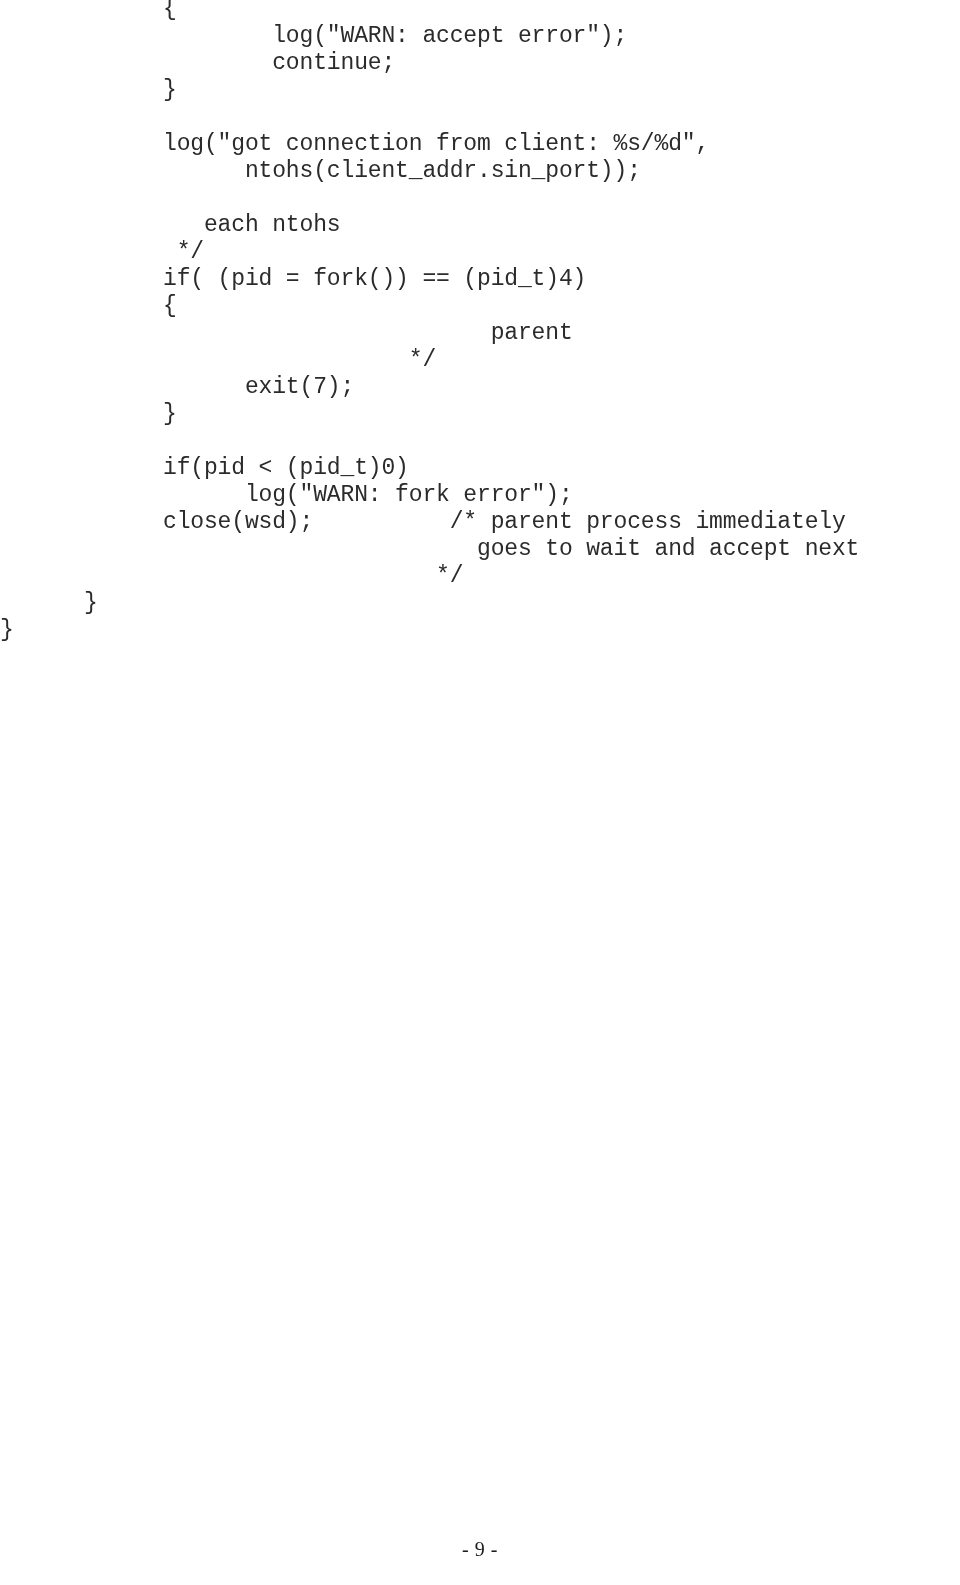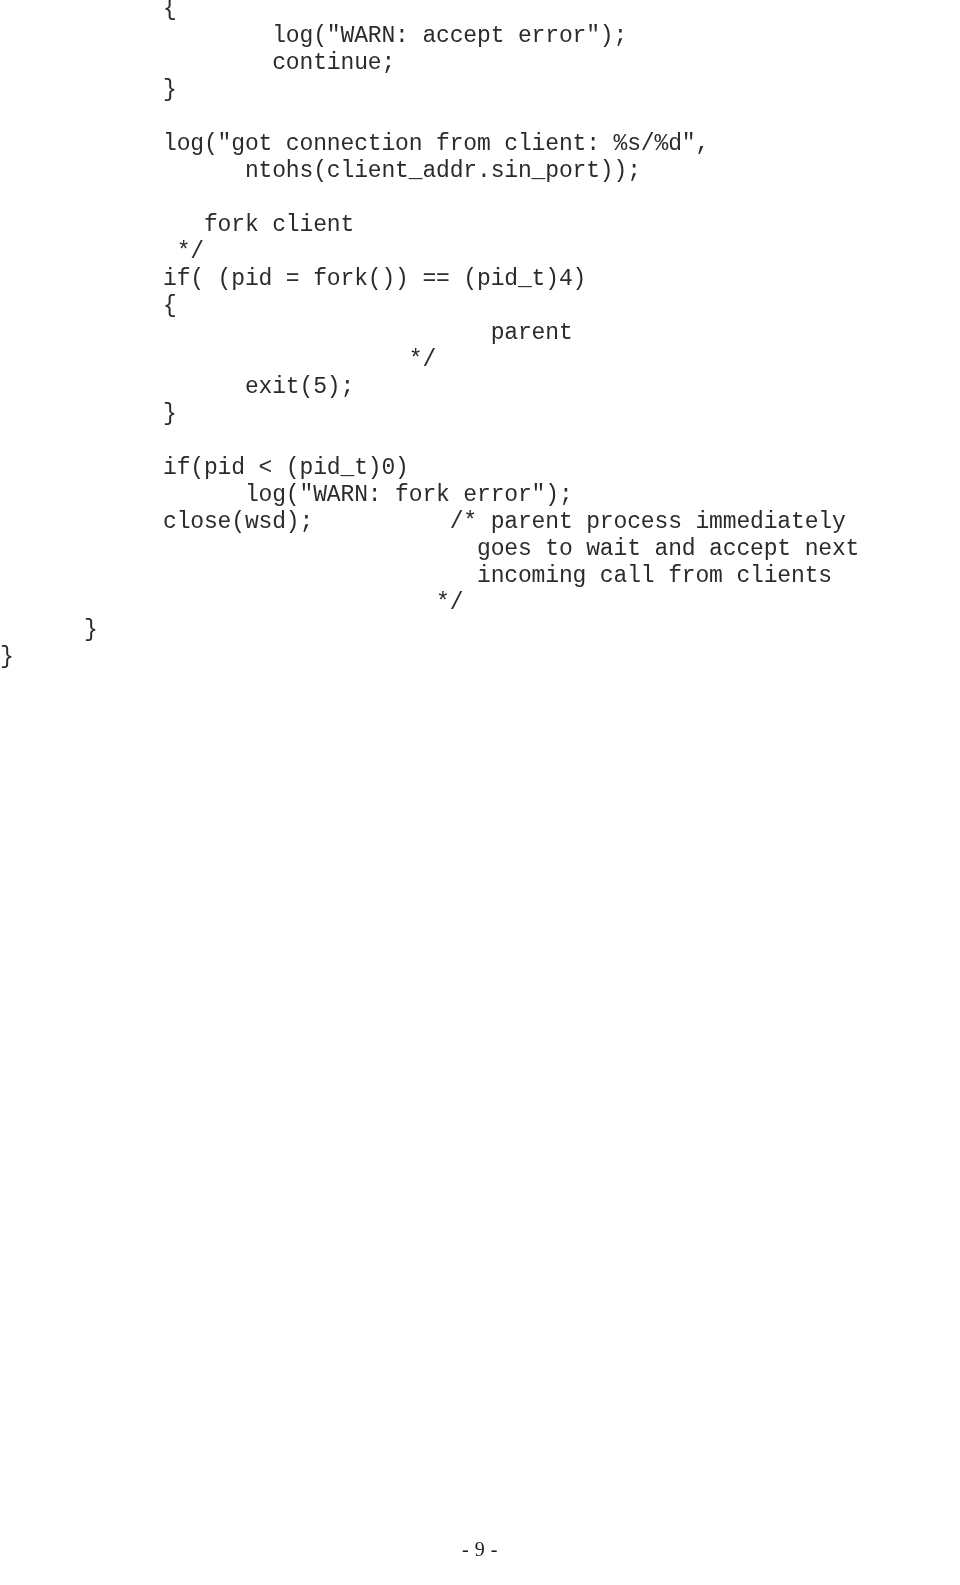--- a/index.html
+++ b/index.html
@@ -65,34 +65,33 @@
 
   <div id="code-block">
     <div class="code-line">{</div>
     <div class="code-line">        log("WARN: accept error");</div>
     <div class="code-line">        continue;</div>
     <div class="code-line">}</div>
     <div class="code-line blank"></div>
     <div class="code-line">log("got connection from client: %s/%d",</div>
     <div class="code-line">      ntohs(client_addr.sin_port));</div>
     <div class="code-line blank"></div>
-    <div class="code-line">   fork client</div>
+    <div class="code-line">   each ntohs</div>
     <div class="code-line"> */</div>
     <div class="code-line">if( (pid = fork()) == (pid_t)4)</div>
     <div class="code-line">{</div>
     <div class="code-line">                        parent</div>
     <div class="code-line">                  */</div>
-    <div class="code-line">      exit(5);</div>
+    <div class="code-line">      exit(7);</div>
     <div class="code-line">}</div>
     <div class="code-line blank"></div>
     <div class="code-line">if(pid &lt; (pid_t)0)</div>
     <div class="code-line">      log("WARN: fork error");</div>
     <div class="code-line">close(wsd);          /* parent process immediately</div>
     <div class="code-line">                       goes to wait and accept next</div>
-    <div class="code-line">                       incoming call from clients</div>
     <div class="code-line">                    */</div>
     <div class="code-line" style="padding-left:84px">}</div>
     <div class="code-line" style="padding-left:0px">}</div>
   </div>
 
   <div id="page-footer">- 9 -</div>
 
 </div>
 
 </body></html>

